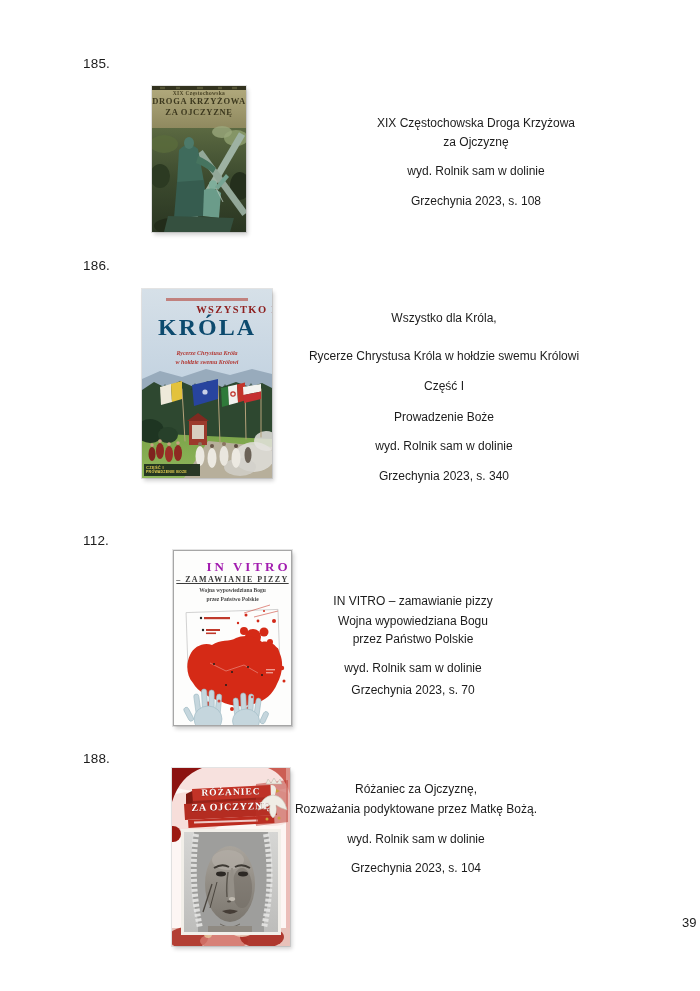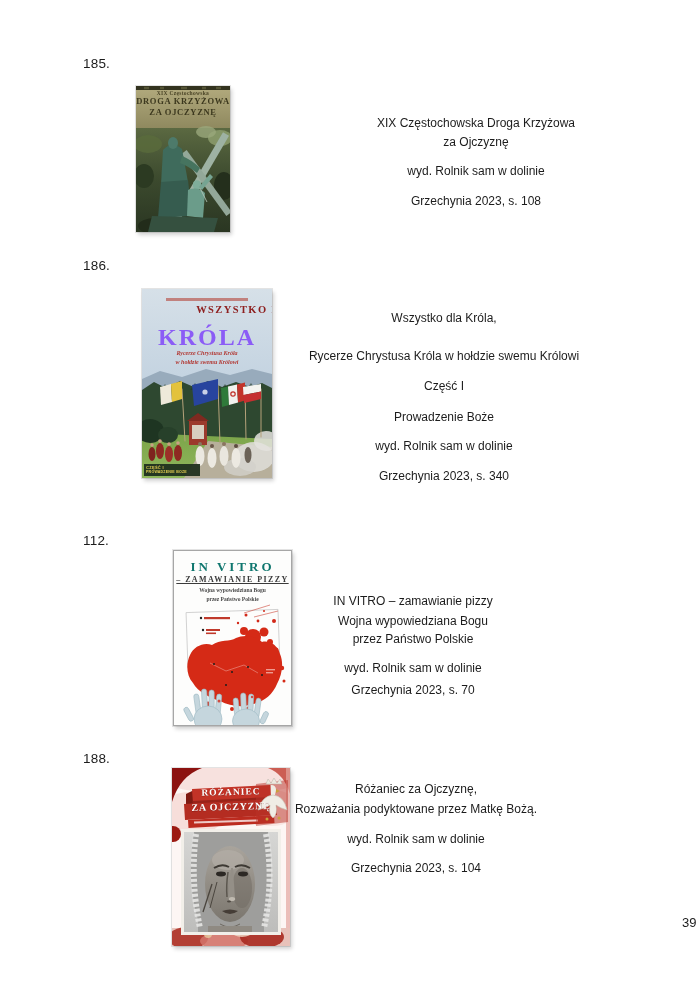--- a/index.html
+++ b/index.html
@@ -11,42 +11,42 @@
   .cover{position:absolute;overflow:hidden;box-shadow:0 0 0 1px rgba(0,0,0,.10),2px 3px 4px rgba(0,0,0,.18);}
   .cover svg{position:absolute;left:0;top:0;}
   .ctxt{position:absolute;left:0;width:100%;text-align:center;white-space:nowrap;}
   
   .c185-small{top:5px;font:600 5.5px/1 "Liberation Serif",serif;color:#4a4426;letter-spacing:.3px;}
   .c185-t1{top:11px;font:700 8.5px/1 "Liberation Serif",serif;color:#3c381e;letter-spacing:.7px;}
   .c185-t2{top:22px;font:700 8.5px/1 "Liberation Serif",serif;color:#3c381e;letter-spacing:.7px;}
   
   .c186-author{position:absolute;left:24px;top:9px;width:82px;height:2.6px;background:#b5443a;opacity:.6;filter:blur(.4px);}
   .c186-t1{top:16px;font:700 10.5px/1 "Liberation Serif",serif;color:#8e2020;letter-spacing:1.4px;padding-left:40px;}
-  .c186-t2{top:36px;font:700 24px/1 "Liberation Serif",serif;color:#8b5cf6;letter-spacing:2px;}
+  .c186-t2{top:26px;font:700 24px/1 "Liberation Serif",serif;color:#0c4a6e;letter-spacing:2px;}
   .c186-s1{top:61px;font:italic 600 6px/1 "Liberation Serif",serif;color:#b23a35;}
   .c186-s2{top:70px;font:italic 600 6px/1 "Liberation Serif",serif;color:#b23a35;}
   .c186-badge1{left:4px;top:176.5px;width:52px;text-align:left;font:700 4px/1 "Liberation Sans",sans-serif;color:#e0cc50;letter-spacing:.3px;}
   .c186-badge2{left:4px;top:181.5px;width:52px;text-align:left;font:700 3.6px/1 "Liberation Sans",sans-serif;color:#e0cc50;letter-spacing:.2px;}
   
-  .c187-t1{top:9px;font:600 13px/1 "Liberation Serif",serif;color:#0f766e;letter-spacing:3px;}
+  .c187-t1{top:9px;font:600 13px/1 "Liberation Serif",serif;color:#a21caf;letter-spacing:3px;margin-left:16px;}
   .c187-t2{top:25px;font:600 8px/1 "Liberation Serif",serif;color:#3a3a3a;letter-spacing:1.4px;text-decoration:underline;}
   .c187-s1{top:37px;font:600 5.5px/1 "Liberation Serif",serif;color:#4a4a4a;}
   .c187-s2{top:46px;font:600 5.5px/1 "Liberation Serif",serif;color:#4a4a4a;}
   
   .c188-b1{top:19.5px;font:700 9.5px/1 "Liberation Serif",serif;color:#ffffff;letter-spacing:1px;transform:rotate(-1.5deg);text-shadow:0 .4px .6px rgba(90,10,5,.6);}
   .c188-b2{top:34px;font:700 10px/1 "Liberation Serif",serif;color:#ffffff;letter-spacing:.8px;transform:rotate(-1.5deg);text-shadow:0 .4px .6px rgba(90,10,5,.6);}
 </style>
 </head>
 <body>
 
 <div class="page">
 
   <div class="entry-num" style="top:56px">185.</div>
 
-  <div class="cover" style="left:136px;top:86px;width:94px;height:146px">
+  <div class="cover" style="left:152px;top:86px;width:94px;height:146px">
     <svg width="94" height="146" viewBox="0 0 94 146">
       <defs>
         <linearGradient id="g185band" x1="0" y1="0" x2="0" y2="1">
             <stop offset="0" stop-color="#b3ab7e"></stop>
             <stop offset="1" stop-color="#8f895f"></stop>
           </linearGradient>
         <linearGradient id="g185photo" x1="0" y1="0" x2="0" y2="1">
             <stop offset="0" stop-color="#5c6a42"></stop>
             <stop offset=".5" stop-color="#3c4a2e"></stop>
             <stop offset="1" stop-color="#2a3622"></stop>

